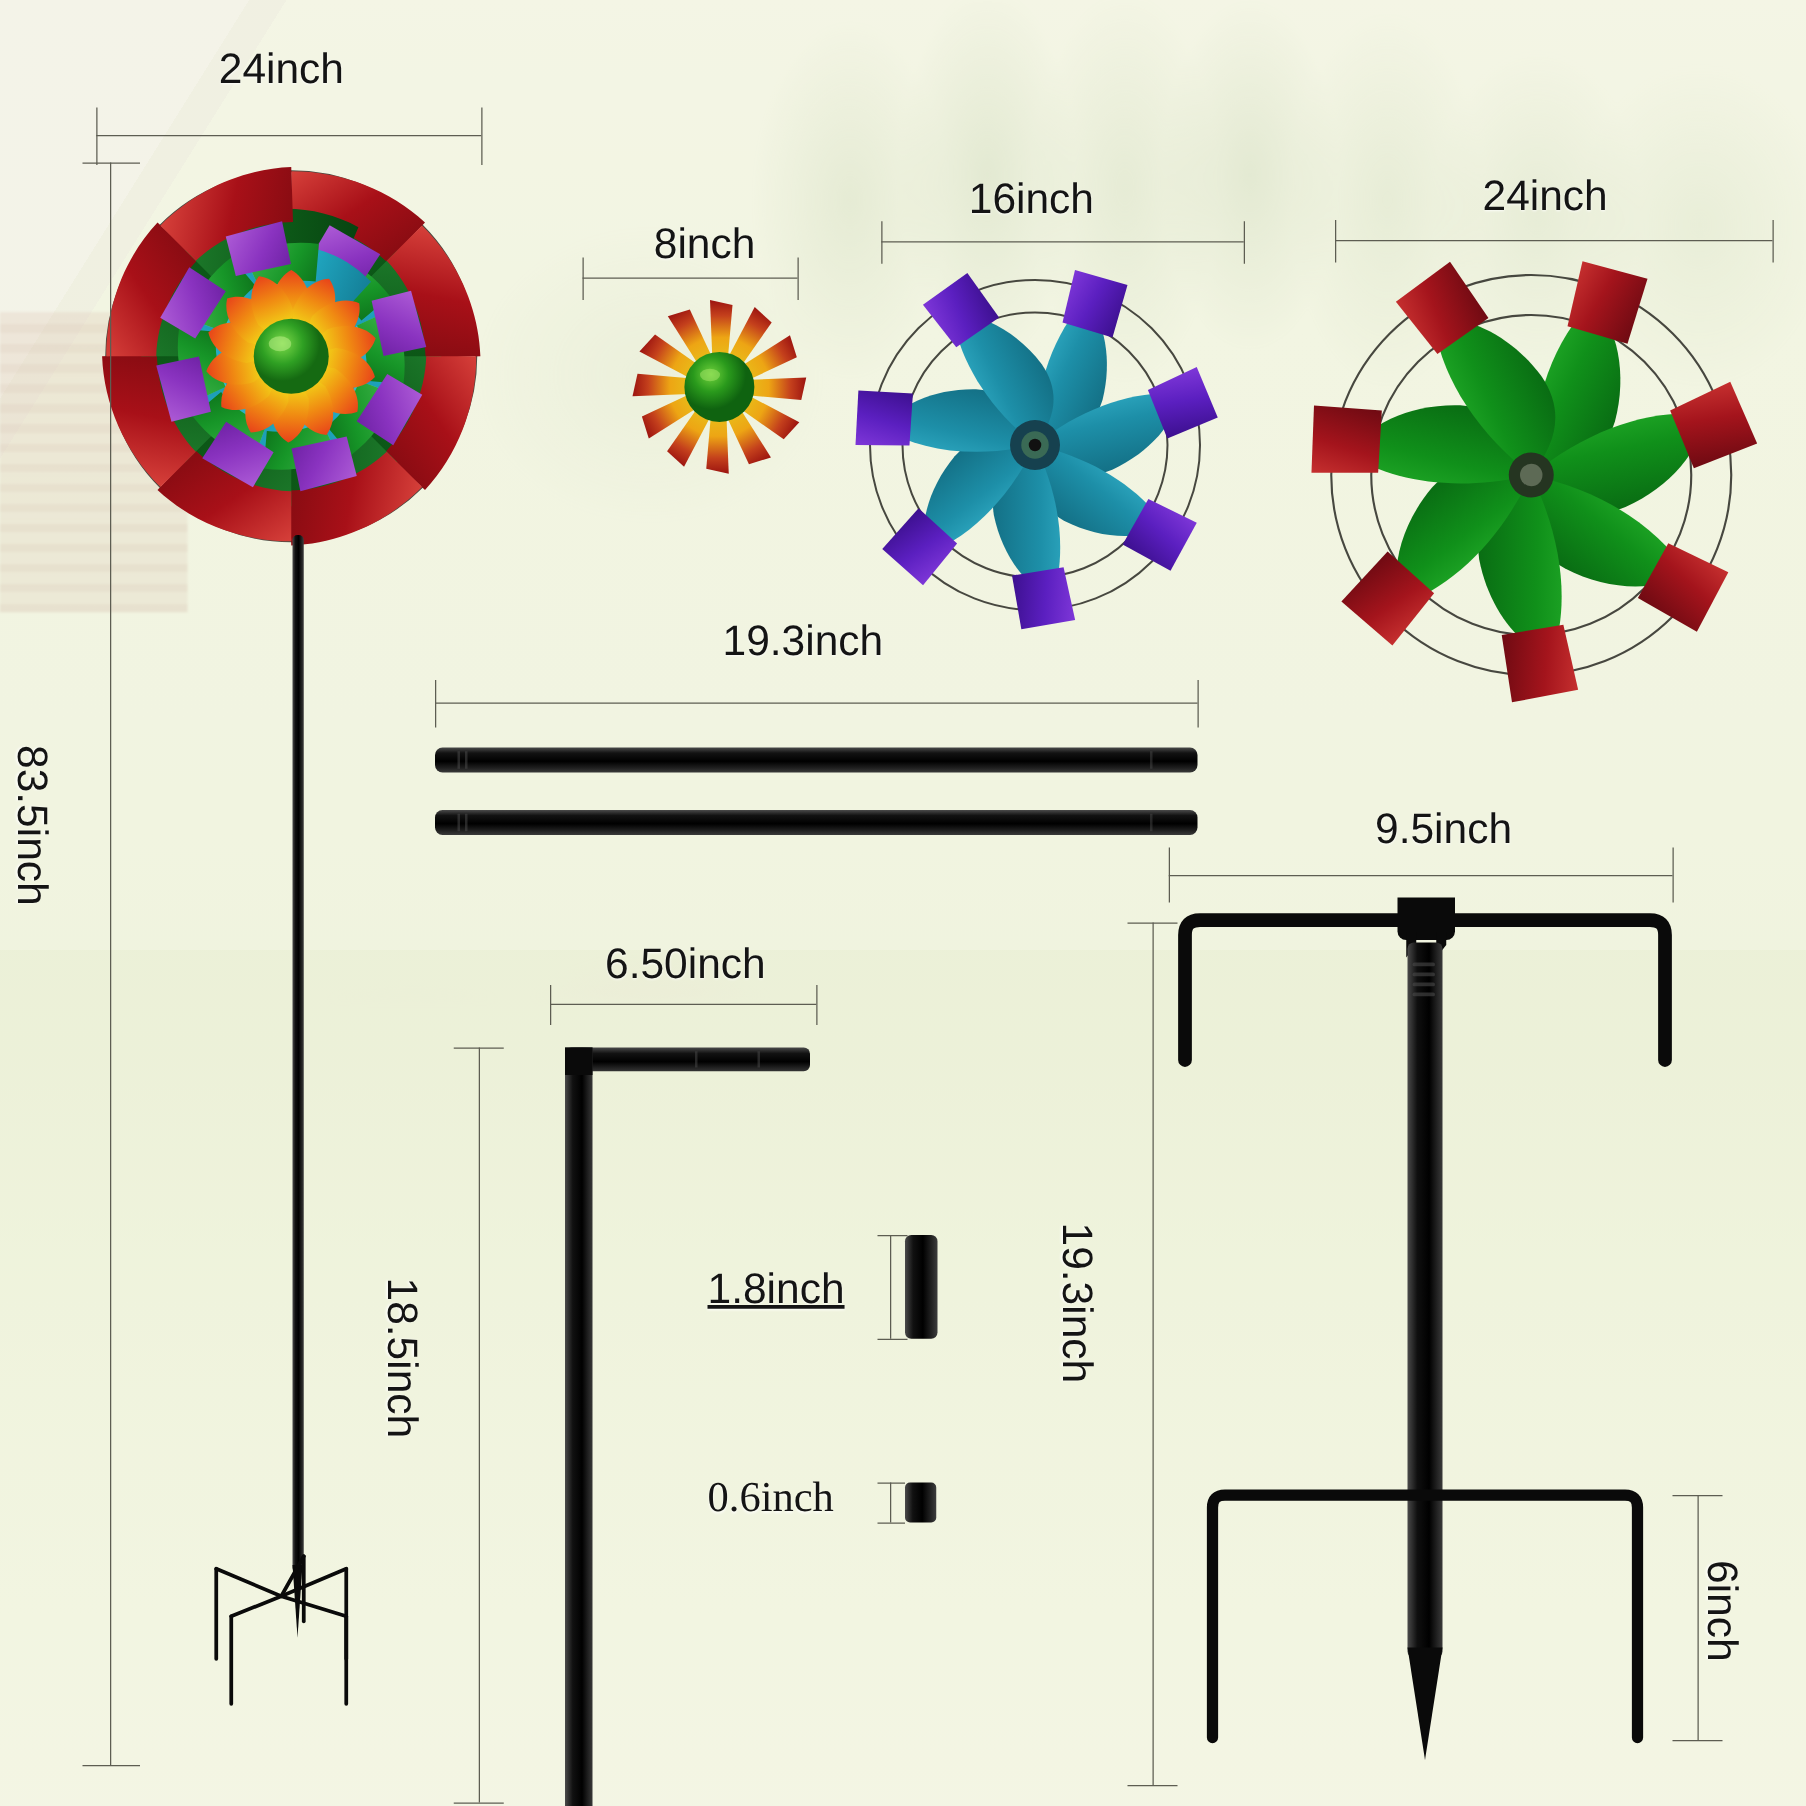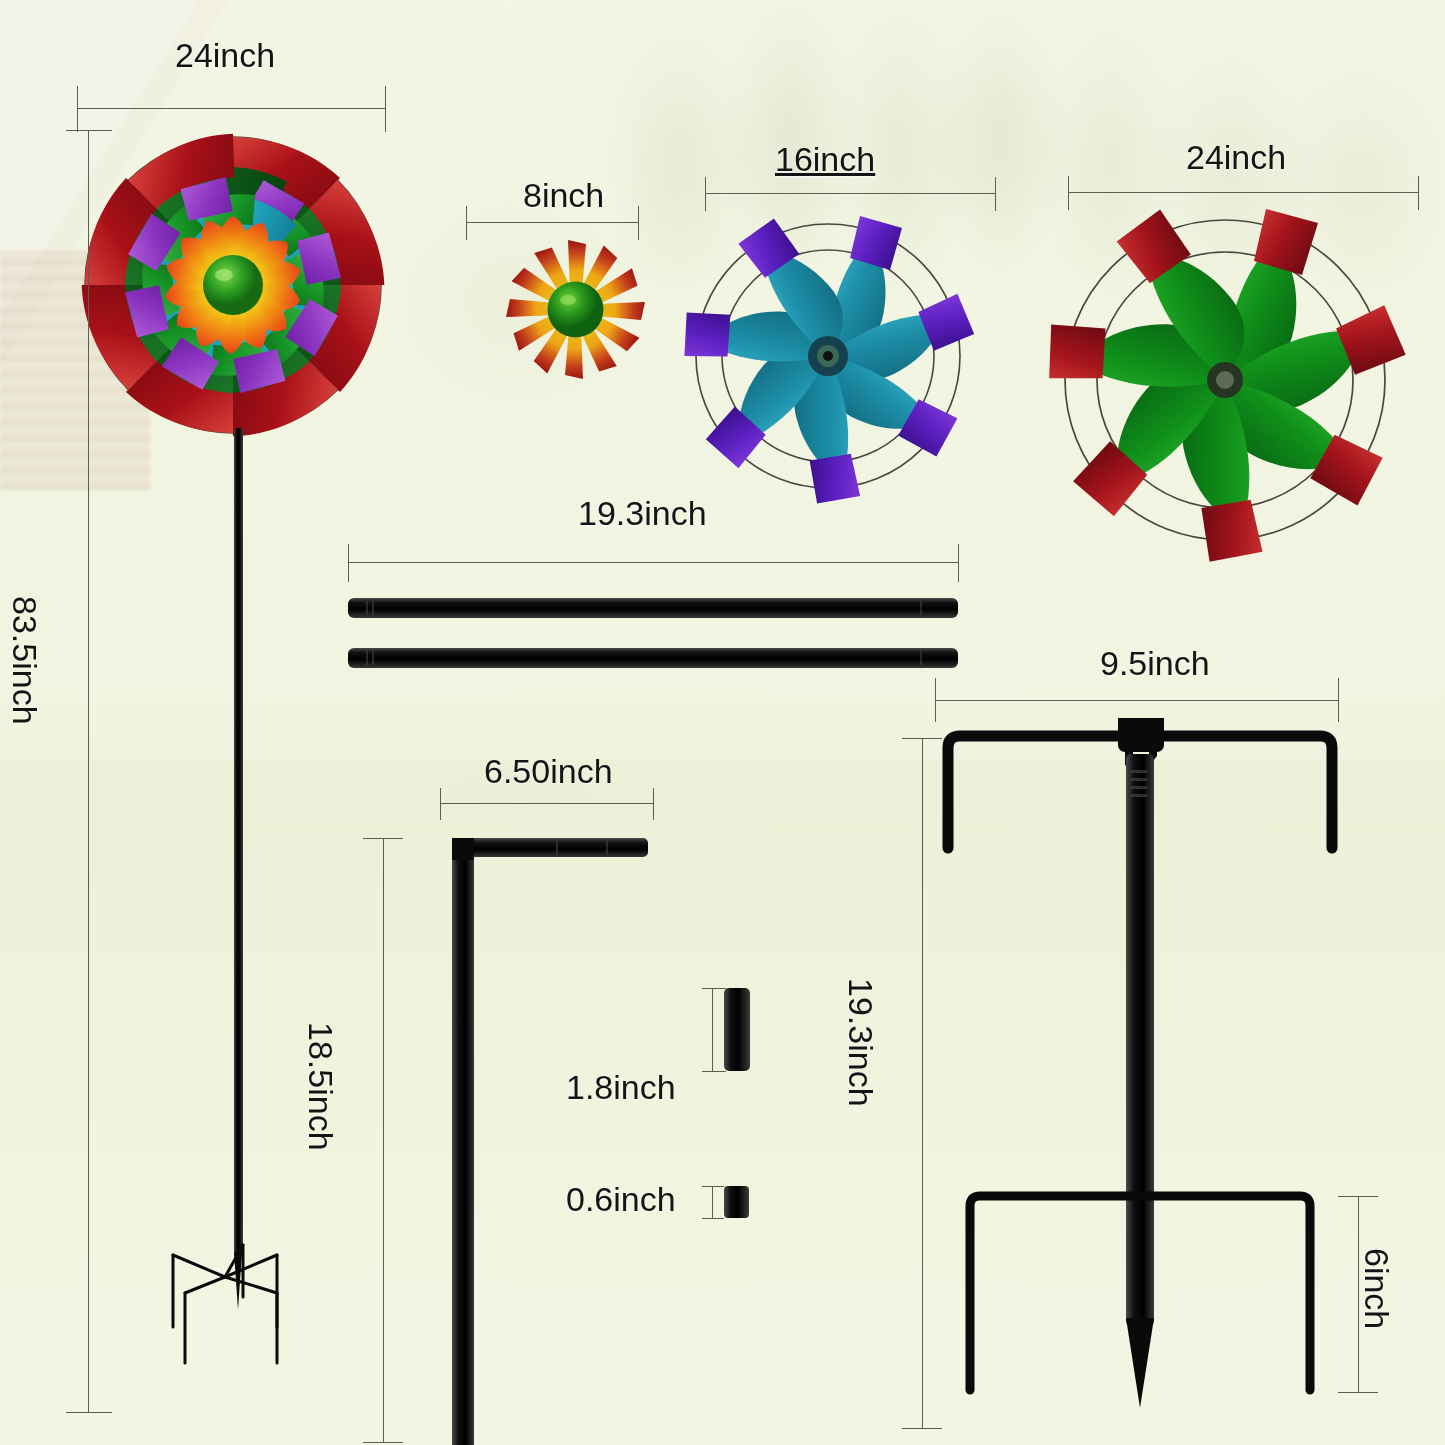--- a/index.html
+++ b/index.html
@@ -466,21 +466,21 @@
           <path d="M192 20 L 234 32 L 222 74 L 182 62 Z" fill="url(#gPurpB)"></path>
         </g>
       </g>
 
       <circle cx="160" cy="160" r="20" fill="#16414f"></circle>
       <circle cx="160" cy="160" r="11" fill="#3a6a55"></circle>
       <circle cx="160" cy="160" r="5" fill="#111"></circle>
     </svg>
   </div>
 
-  <div class="dim-label" style="left:775px;top:140px;text-decoration:underline;">16inch</div>
+  <div class="dim-label" style="left:775px;top:140px;">16inch</div>
   <div class="dim-h" style="left:705px;top:193px;width:290px;"></div>
   <div class="tick-v" style="left:705px;top:177px;height:34px;"></div>
   <div class="tick-v" style="left:995px;top:177px;height:34px;"></div>
 
   <div class="spinner" style="left:1030px;top:185px;">
     <svg width="390" height="390" viewBox="0 0 390 390">
       <defs>
         <linearGradient id="gGreenG" x1="0" y1="0" x2="1" y2="1">
           <stop offset="0%" stop-color="#2fbd33"></stop>
             <stop offset="45%" stop-color="#10901a"></stop>
@@ -583,27 +583,27 @@
 
       <rect x="14" y="4" width="196" height="19" rx="5" fill="url(#gRodH)"></rect>
       <rect x="118" y="7" width="2" height="13" fill="#4a4a4a" opacity=".5"></rect>
       <rect x="168" y="7" width="2" height="13" fill="#4a4a4a" opacity=".5"></rect>
 
       <path d="M14 4 L 36 4 L 36 612 L 14 612 Z" fill="url(#gRodV)"></path>
       <path d="M14 4 Q 14 4 36 4 L 36 26 L 14 26 Z" fill="#0a0a0a"></path>
     </svg>
   </div>
 
-  <div class="dim-label" style="left:566px;top:1068px;">1.8inch</div>
+  <div class="dim-label" style="left:566px;top:1012px;text-decoration:underline;">1.8inch</div>
   <div class="rod-v" style="left:724px;top:988px;width:26px;height:83px;border-radius:5px;"></div>
   <div class="tick-h" style="left:702px;top:988px;width:24px;"></div>
   <div class="tick-h" style="left:702px;top:1071px;width:24px;"></div>
   <div class="dim-v" style="left:712px;top:988px;height:83px;"></div>
 
-  <div class="dim-label" style="left:566px;top:1180px;">0.6inch</div>
+  <div class="dim-label" style="left:566px;top:1180px;font-family:Liberation Serif, serif;">0.6inch</div>
   <div class="rod-v" style="left:724px;top:1186px;width:25px;height:32px;border-radius:4px;"></div>
   <div class="tick-h" style="left:702px;top:1186px;width:22px;"></div>
   <div class="tick-h" style="left:702px;top:1218px;width:22px;"></div>
   <div class="dim-v" style="left:712px;top:1186px;height:32px;"></div>
 
   <div class="dim-label" style="left:1100px;top:644px;">9.5inch</div>
   <div class="dim-h" style="left:935px;top:700px;width:403px;"></div>
   <div class="tick-v" style="left:935px;top:678px;height:44px;"></div>
   <div class="tick-v" style="left:1338px;top:678px;height:44px;"></div>
 

